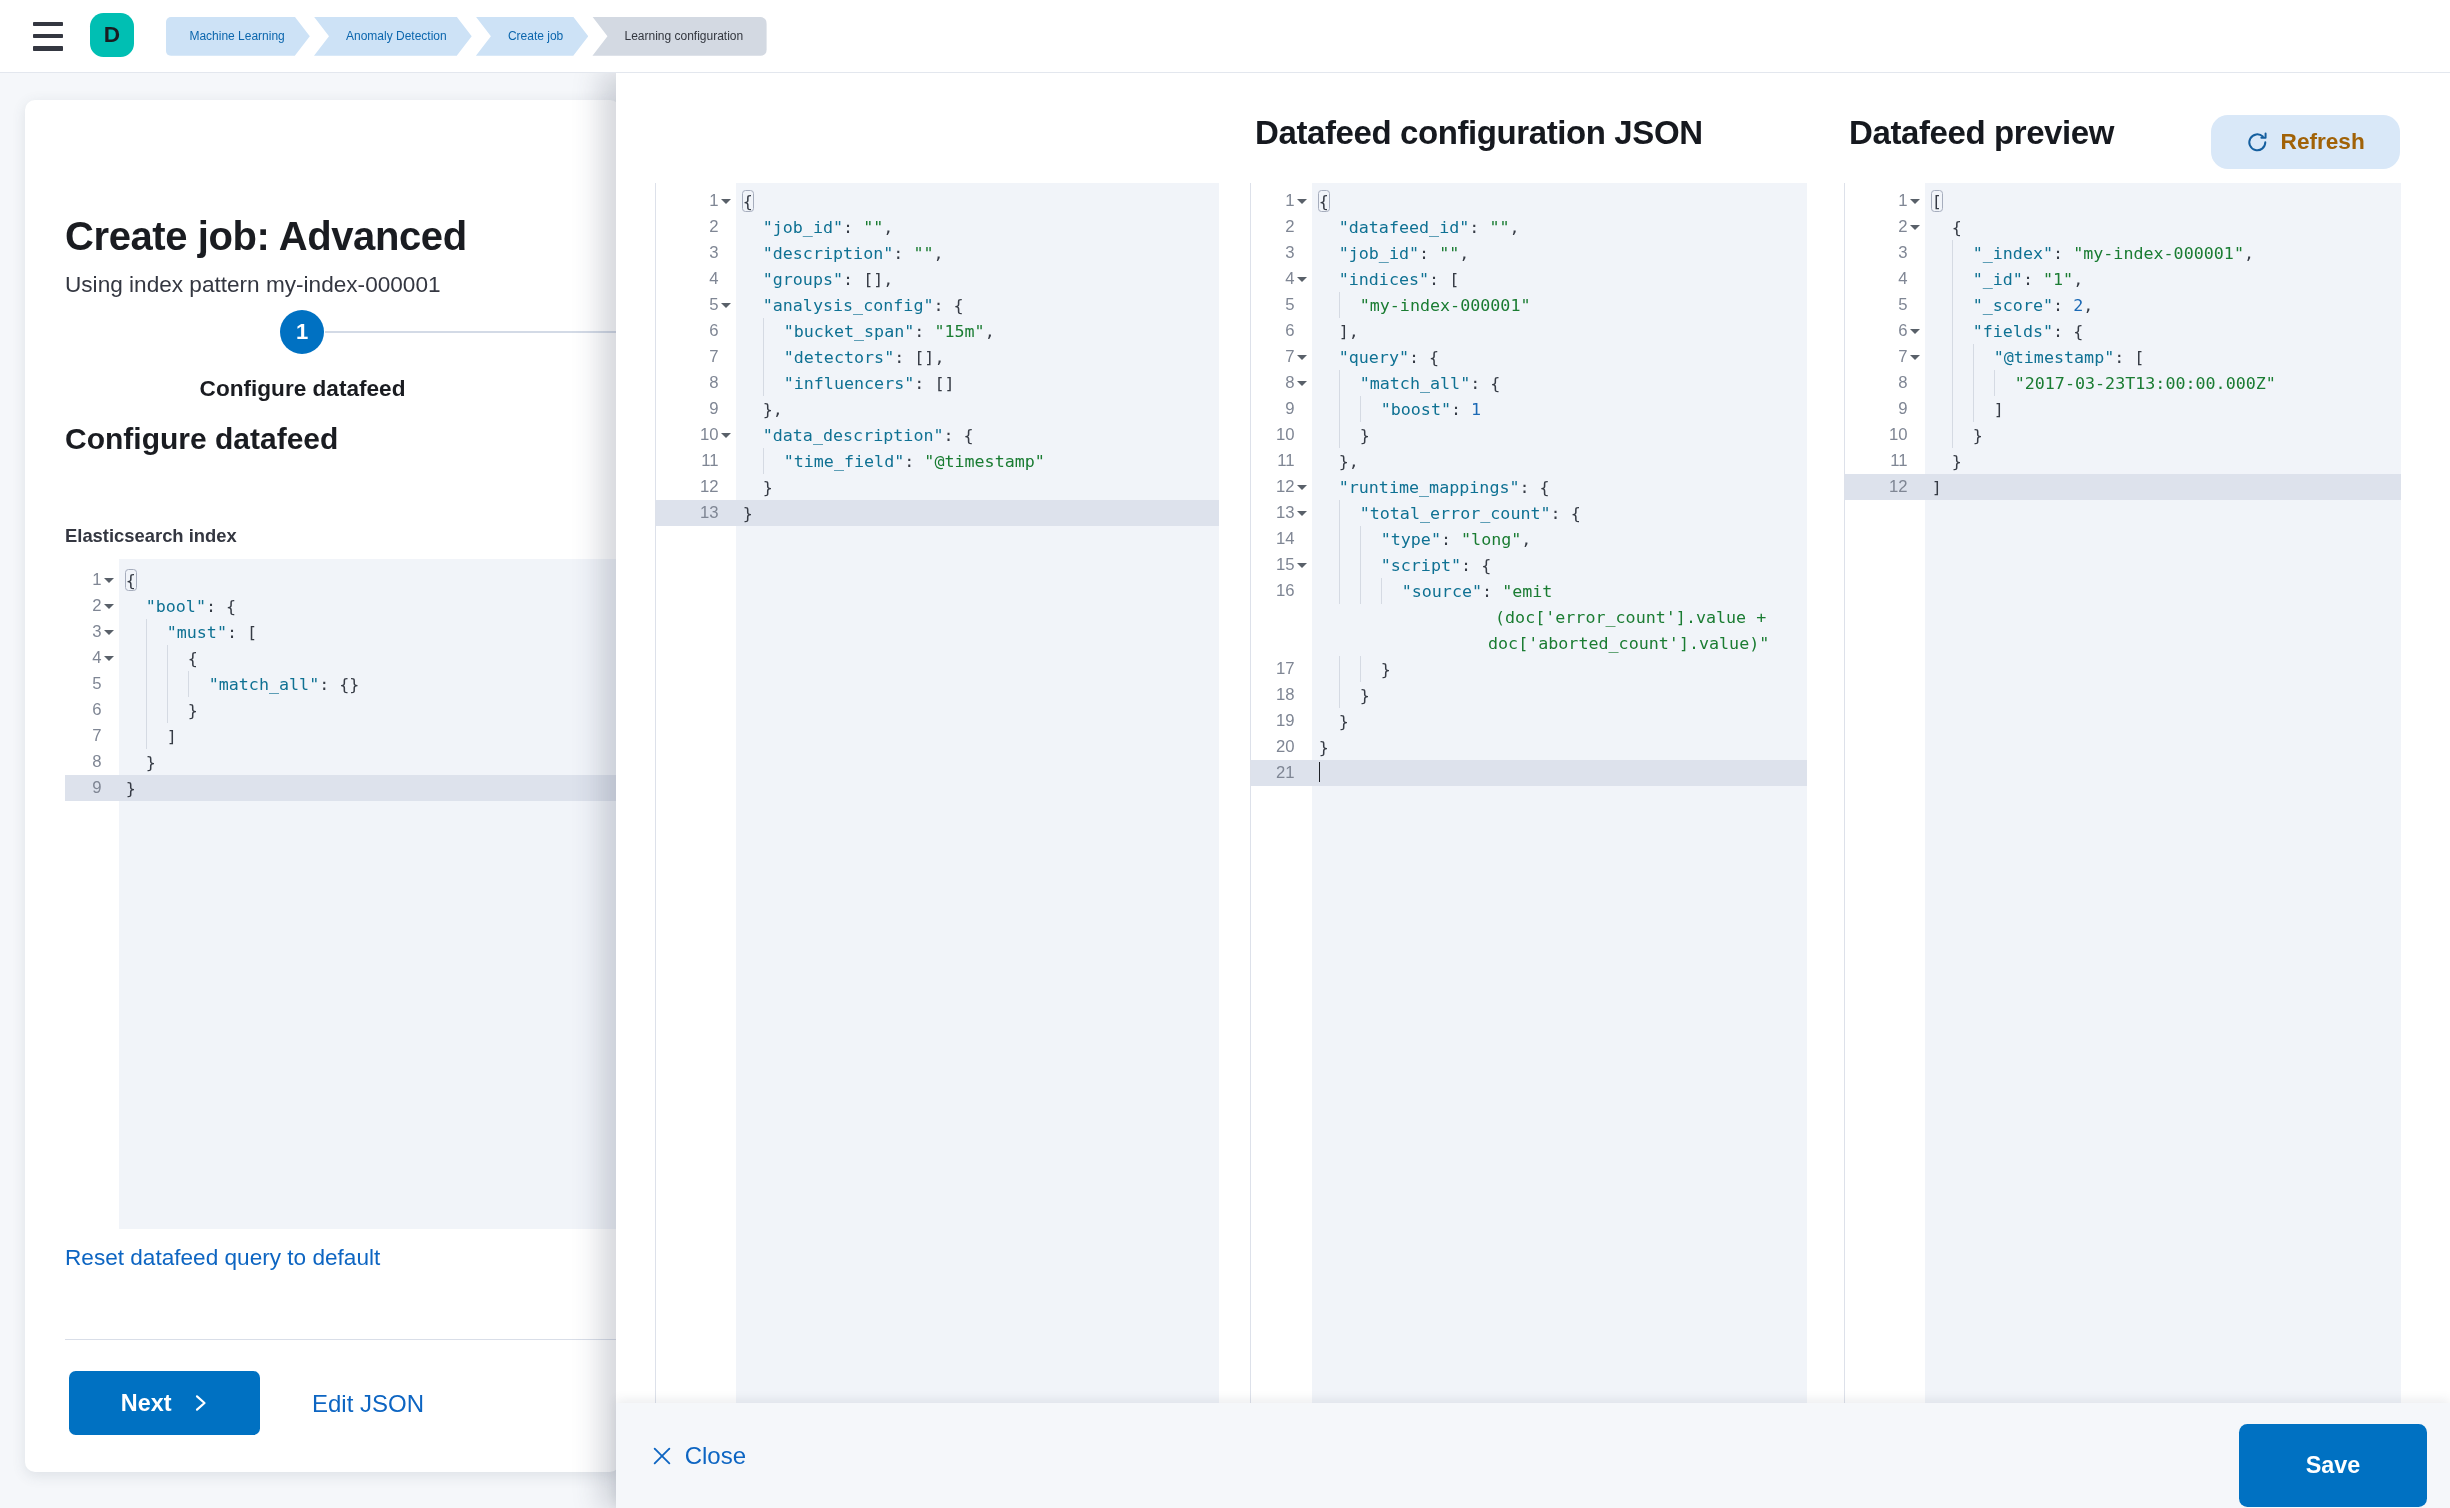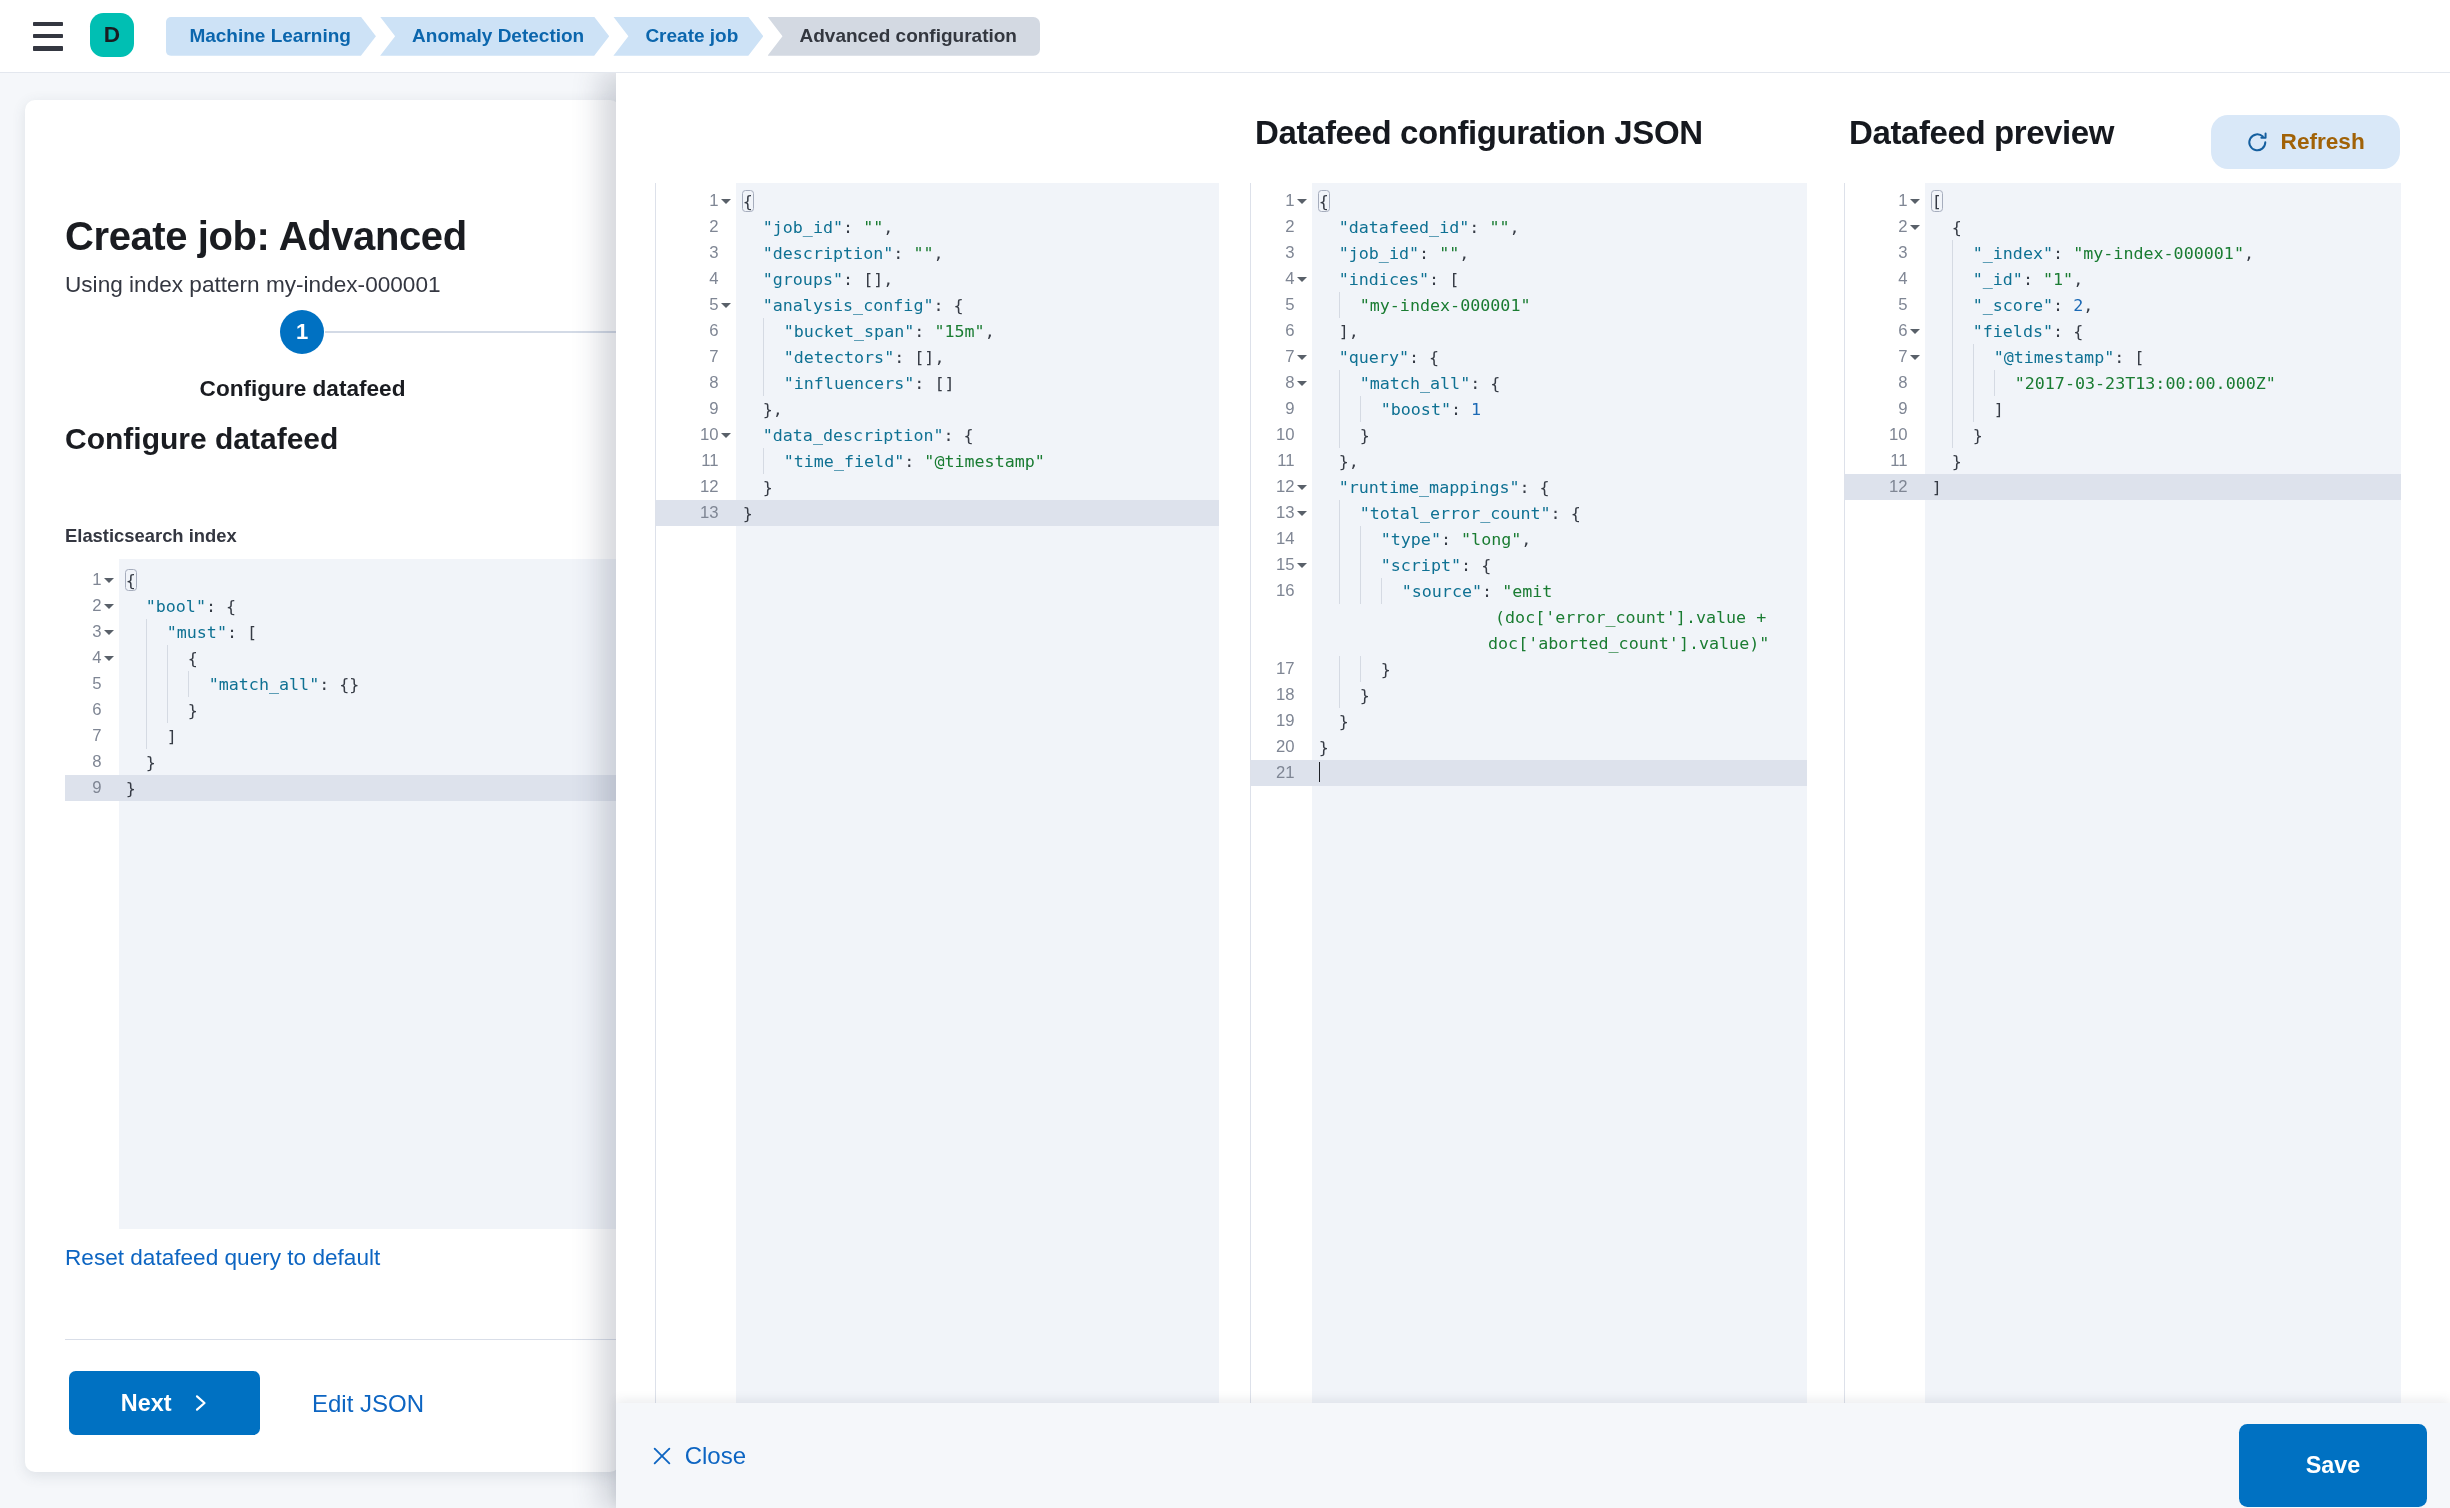--- a/index.html
+++ b/index.html
@@ -10,21 +10,21 @@
   
   .hdr{position:absolute;left:0;top:0;width:2450px;height:72px;background:#fff;
        border-bottom:0.8px solid #e3e7ee;z-index:40;}
   .burger{position:absolute;left:33px;top:22px;width:30px;height:28.5px;cursor:pointer;
           display:flex;flex-direction:column;justify-content:space-between;background:none;border:none;padding:0;}
   .burger i{display:block;height:4.2px;border-radius:0.8px;background:#343741;}
   .avatar{position:absolute;left:90px;top:13.4px;width:44px;height:44px;border-radius:13.4px;
           background:var(--avatar,#00bfb3);display:flex;align-items:center;justify-content:center;
           font-size:22.6px;font-weight:700;color:#1a1c21;}
   .crumbs{position:absolute;left:166px;top:16.7px;height:39px;display:flex;gap:4.2px;align-items:stretch;}
-  .crumb{display:flex;align-items:center;font-size:19px;font-weight:700;
+  .crumb{display:flex;align-items:center;font-size:12px;font-weight:400;
          padding:0 25px 0 32px;background:#cde2f6;color:#0b66ad;white-space:nowrap;cursor:pointer;
          clip-path:polygon(0 0,calc(100% - 15px) 0,100% 50%,calc(100% - 15px) 100%,0 100%,15px 50%);}
   .crumb.first{padding-left:23.4px;border-radius:5px 0 0 5px;
          clip-path:polygon(0 0,calc(100% - 15px) 0,100% 50%,calc(100% - 15px) 100%,0 100%);}
   .crumb.last{background:#d3d9e2;color:#33373f;cursor:default;padding-right:23.4px;border-radius:0 6.7px 6.7px 0;
          clip-path:polygon(0 0,100% 0,100% 100%,0 100%,15px 50%);}
 
   
   .card{position:absolute;left:25px;top:100px;width:595px;height:1372px;background:#fff;
         border-radius:10px;box-shadow:0 3.3px 13.4px rgba(60,70,90,.12);}
@@ -108,21 +108,21 @@
     <button class="burger">
         <i></i>
         <i></i>
         <i></i>
       </button>
     <div class="avatar">D</div>
     <nav class="crumbs">
         <div class="crumb first">Machine Learning</div>
         <div class="crumb">Anomaly Detection</div>
         <div class="crumb">Create job</div>
-        <div class="crumb last">Advanced configuration</div>
+        <div class="crumb last">Learning configuration</div>
       </nav>
   </header>
 
   <section class="card">
     <h1>Create job: Advanced</h1>
     <div class="sub">Using index pattern my-index-000001</div>
     <div class="stepline"></div>
     <div class="stepdot">1</div>
     <div class="steplbl">Configure datafeed</div>
     <h2>Configure datafeed</h2>

